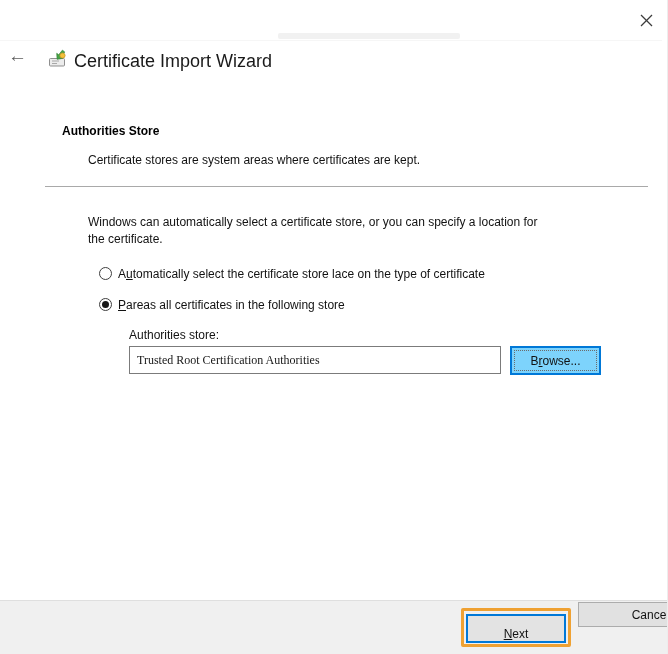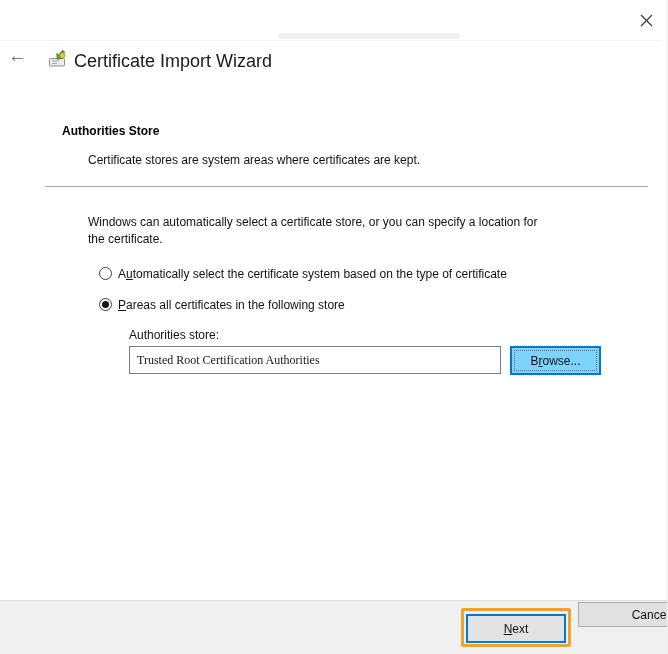--- a/index.html
+++ b/index.html
@@ -72,21 +72,21 @@
     left: 0; top: 600px; width: 668px; height: 54px;
     background: #f0f0f0; border-top: 1px solid #dfdfdf;
   }
   .annotation-rect {
     left: 461px; top: 608px; width: 110px; height: 39px;
     border: 3px solid #efa132; border-radius: 2px; background: transparent;
   }
   .next-btn {
     left: 466px; top: 614px; width: 100px; height: 29px;
     border: 2px solid #0078d7; background: #e3e3e3;
-    display: flex; align-items: center; justify-content: center; color: #121212;
+    display: flex; align-items: flex-end; justify-content: center; color: #121212;
   }
   .cancel-btn {
     left: 578px; top: 602px; width: 92px; height: 25px;
     border: 1px solid #acacac; background: #e1e1e1;
     display: flex; align-items: center; justify-content: flex-end; color: #121212;
   }
   .ak { text-decoration: underline; }
 </style>
 </head>
 <body>
@@ -119,21 +119,21 @@
   <div class="abs page-subheading">Certificate stores are system areas where certificates are kept.</div>
   <div class="abs divider"></div>
 
   <div class="abs description">
     <div>Windows can automatically select a certificate store, or you can specify a location for</div>
     <div>the certificate.</div>
   </div>
 
   <div class="abs radio-row radio-row-1">
     <span class="radio-circle"></span>
-    <span class="radio-label"><span>A</span><span class="ak">u</span><span>tomatically select the certificate system based on the type of certificate</span></span>
+    <span class="radio-label"><span>A</span><span class="ak">u</span><span>tomatically select the certificate store lace on the type of certificate</span></span>
   </div>
 
   <div class="abs radio-row radio-row-2">
     <span class="radio-circle selected"></span>
     <span class="radio-label"><span></span><span class="ak">P</span><span>areas all certificates in the following store</span></span>
   </div>
 
   <div class="abs store-label">Authorities store:</div>
   <input class="abs store-input" type="text" value="Trusted Root Certification Authorities" style="">
   <div class="abs browse-btn">

